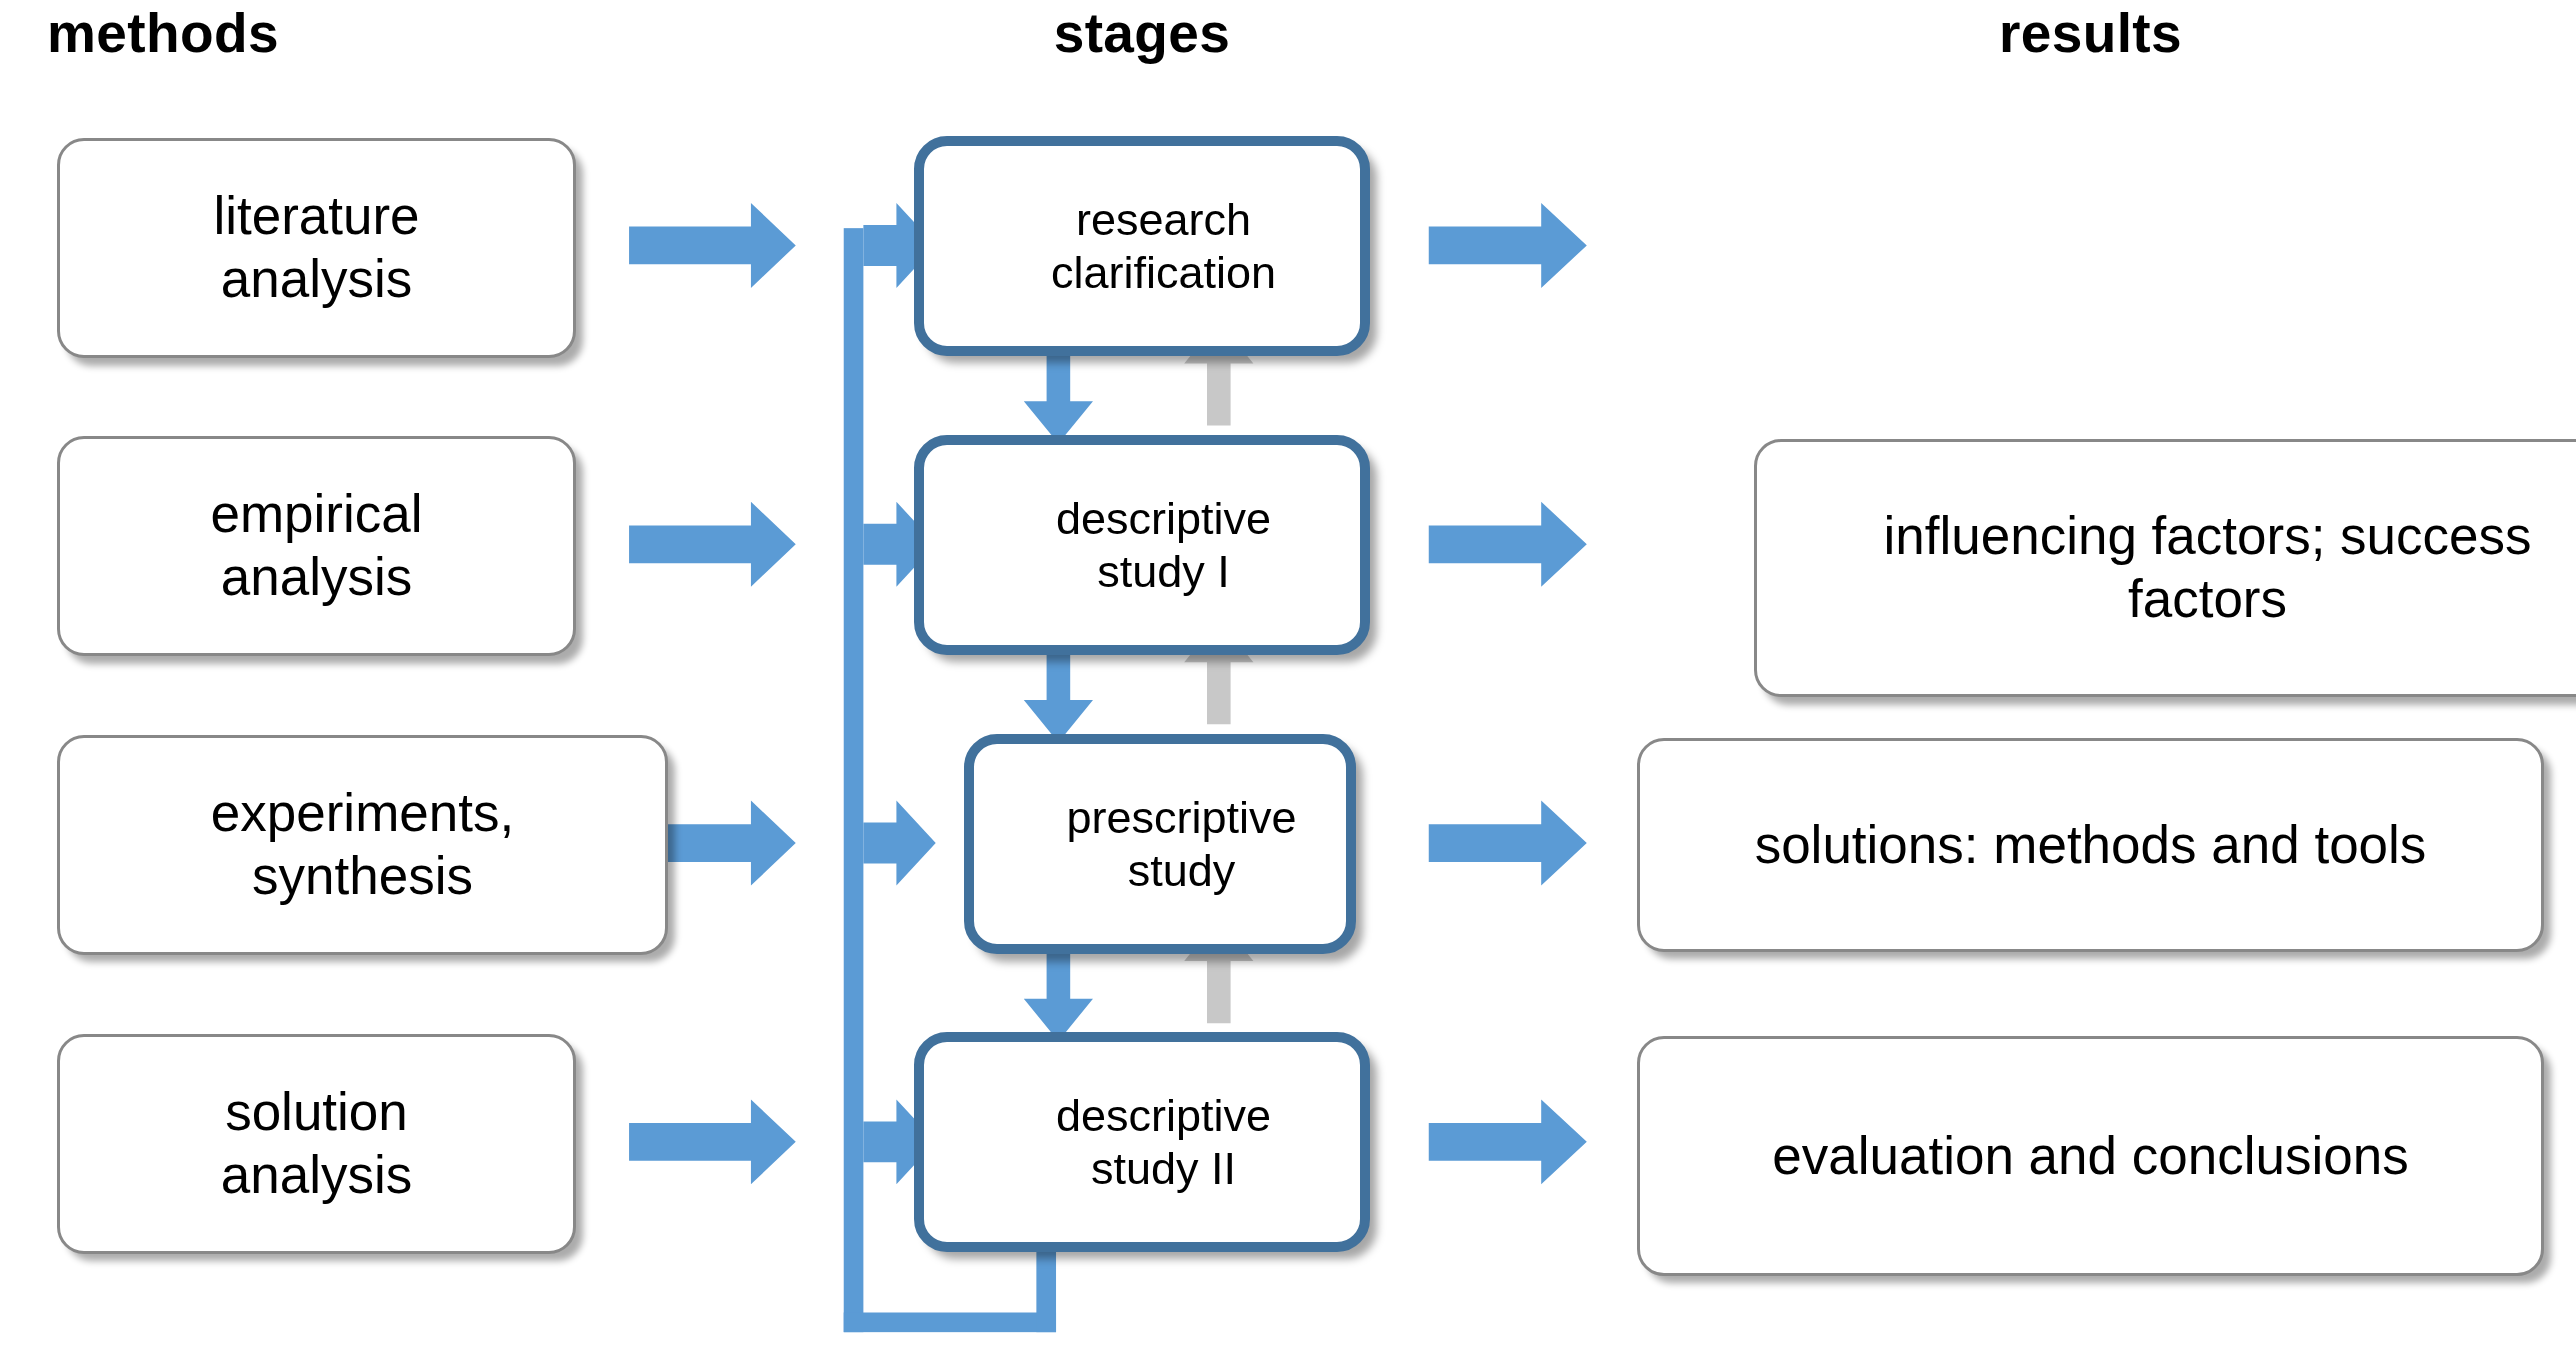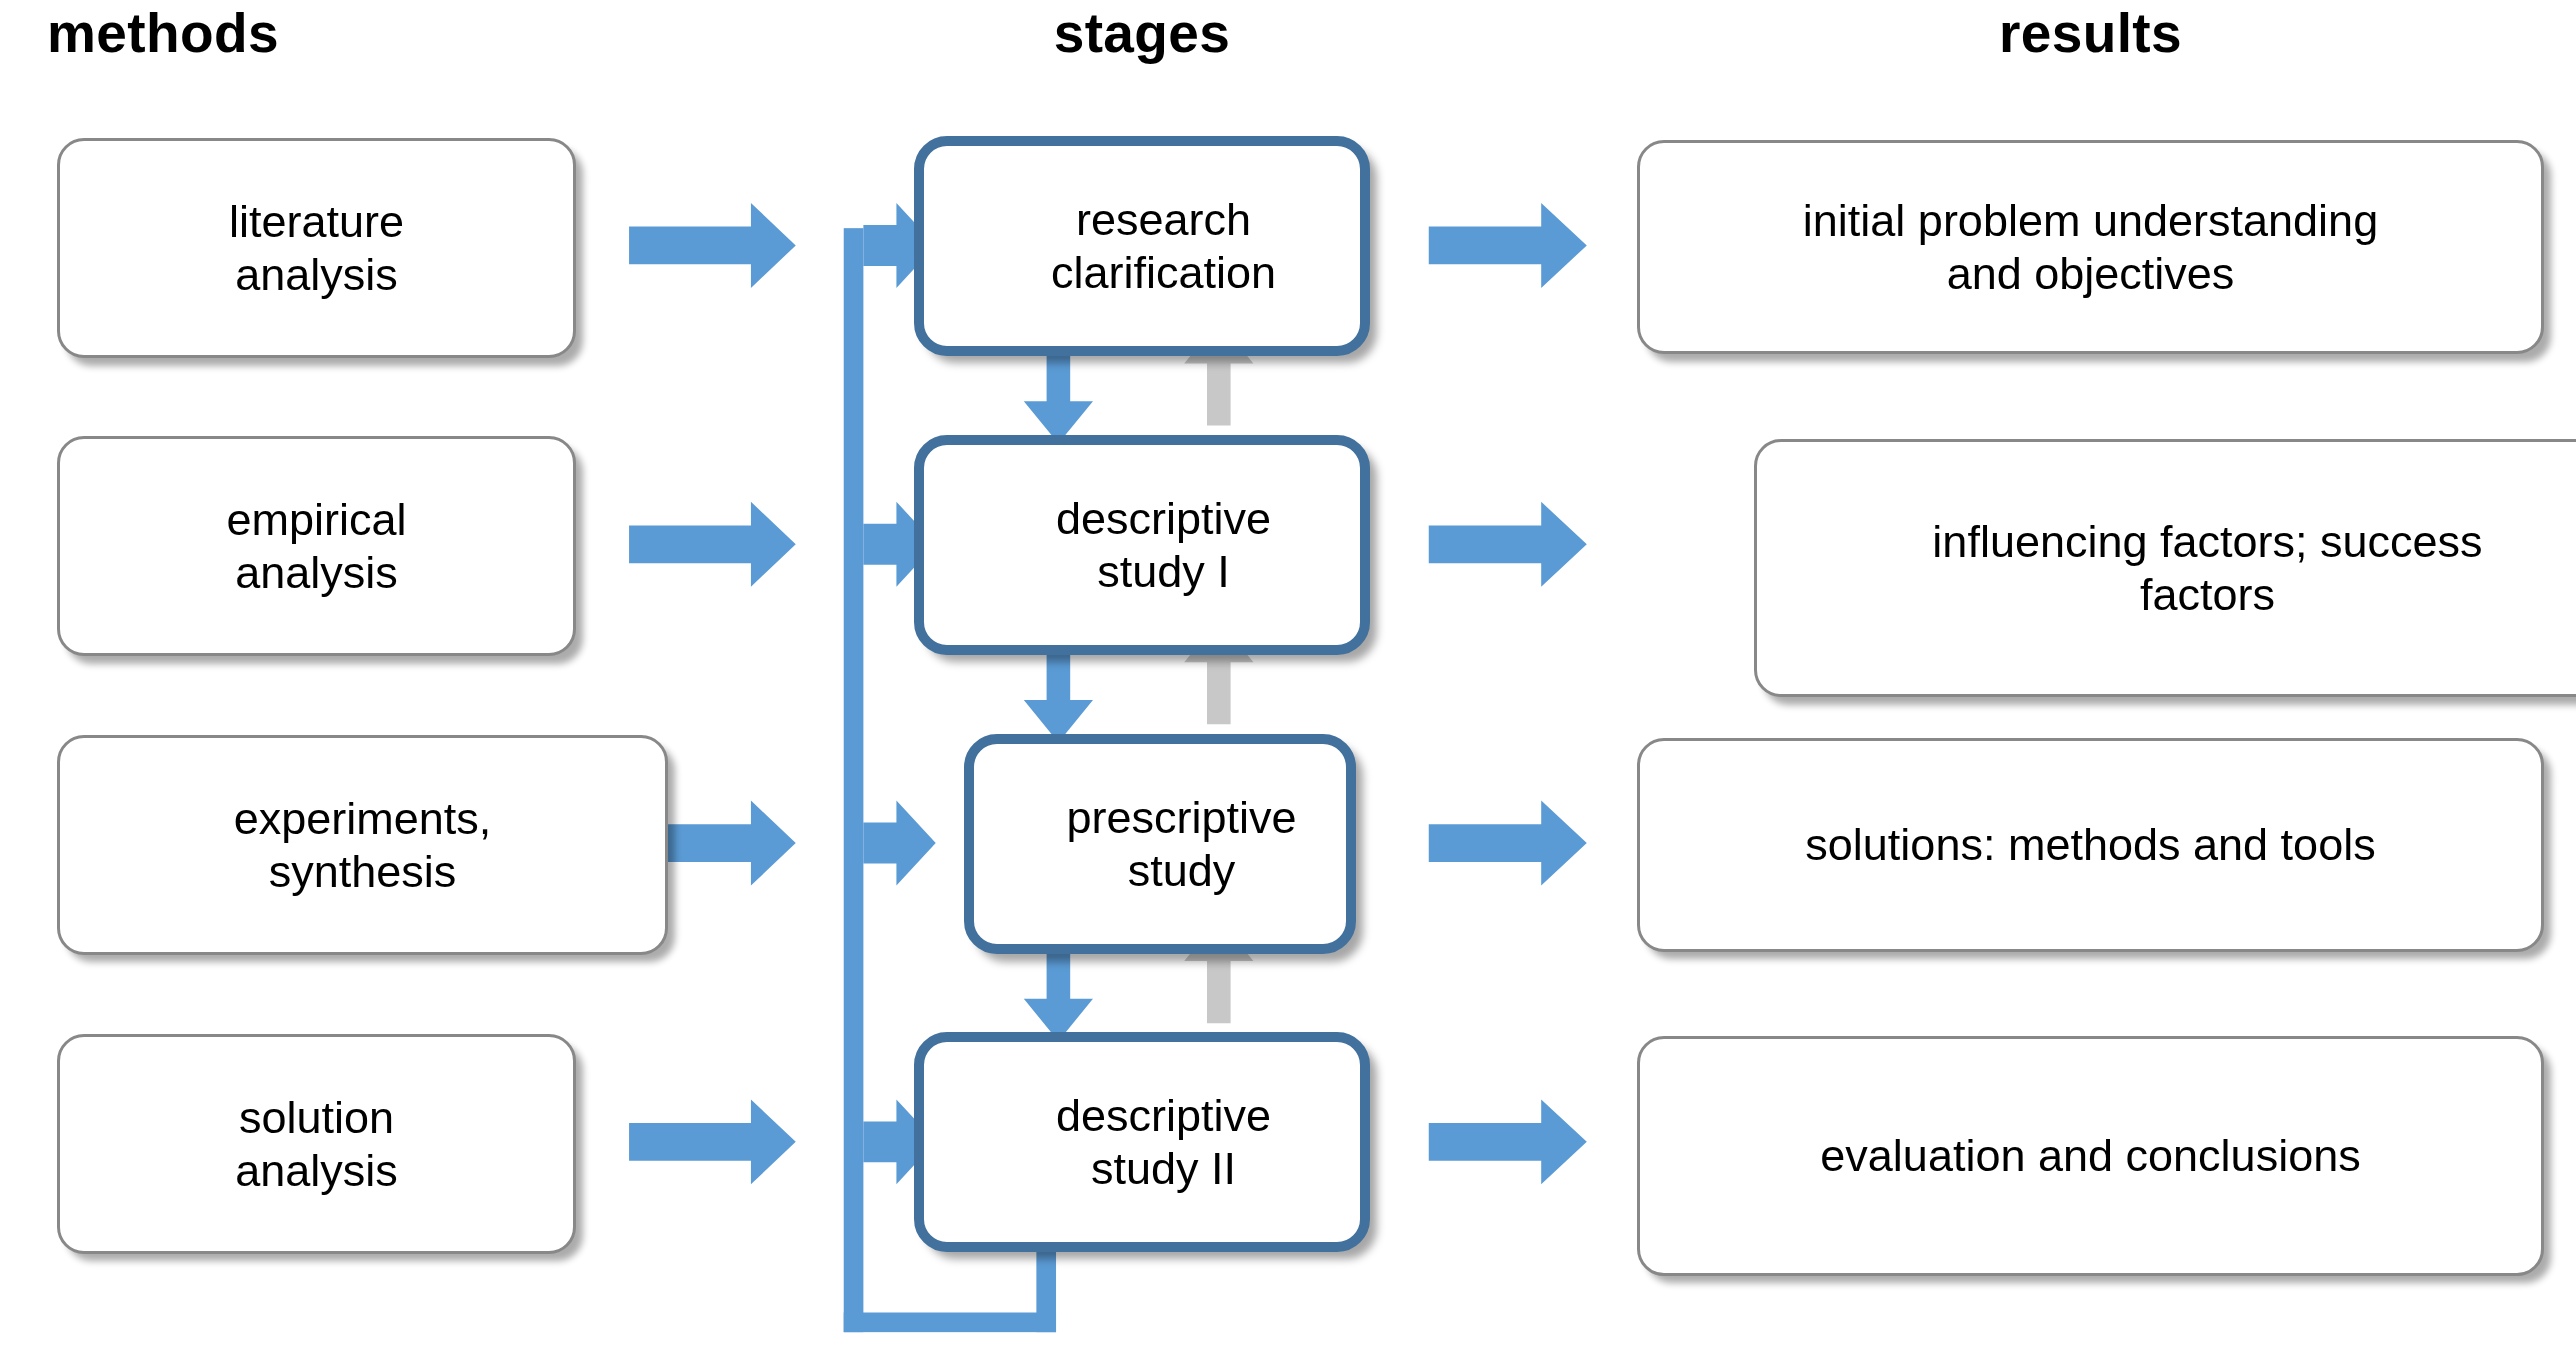--- a/index.html
+++ b/index.html
@@ -50,21 +50,21 @@
     border-radius: 27px;
     box-shadow: 7.9px 8.6px 7.9px -1.6px rgba(0,0,0,0.33);
   }
   .stage-box {
     border: 10.2px solid #41719C;
     border-radius: 33px;
     box-shadow: 8.6px 9.4px 8.6px -2.4px rgba(0,0,0,0.35);
     padding-left: 43px;
   }
   .node-label {
-    font-size: 45px;
+    font-size: 53px;
     color: #000000;
     line-height: 1.18;
     padding: 0 14px;
     white-space: pre-line;
   }
   .stage-box .node-label {
     font-size: 45px;
   }
 </style>
 </head>
@@ -154,24 +154,20 @@
   </div>
   <div class="node-box stage-box" style="left:964px; top:734px; width:392px; height:220px;justify-content:center;">
     <span class="node-label">prescriptive
 study</span>
   </div>
   <div class="node-box stage-box" style="left:914px; top:1032px; width:456px; height:220px;">
     <span class="node-label">descriptive
 study II</span>
   </div>
 
-  <div class="node-box plain-box" style="left:1637px; top:140px; width:907px; height:214px;">
-    <span class="node-label">initial problem understanding
-and objectives</span>
-  </div>
   <div class="node-box plain-box" style="left:1716px; top:439px; width:907px; height:258px;margin-left:38px;">
     <span class="node-label">influencing factors; success
 factors</span>
   </div>
   <div class="node-box plain-box" style="left:1637px; top:738px; width:907px; height:214px;">
     <span class="node-label">solutions: methods and tools</span>
   </div>
   <div class="node-box plain-box" style="left:1637px; top:1036px; width:907px; height:240px;">
     <span class="node-label">evaluation and conclusions</span>
   </div>

